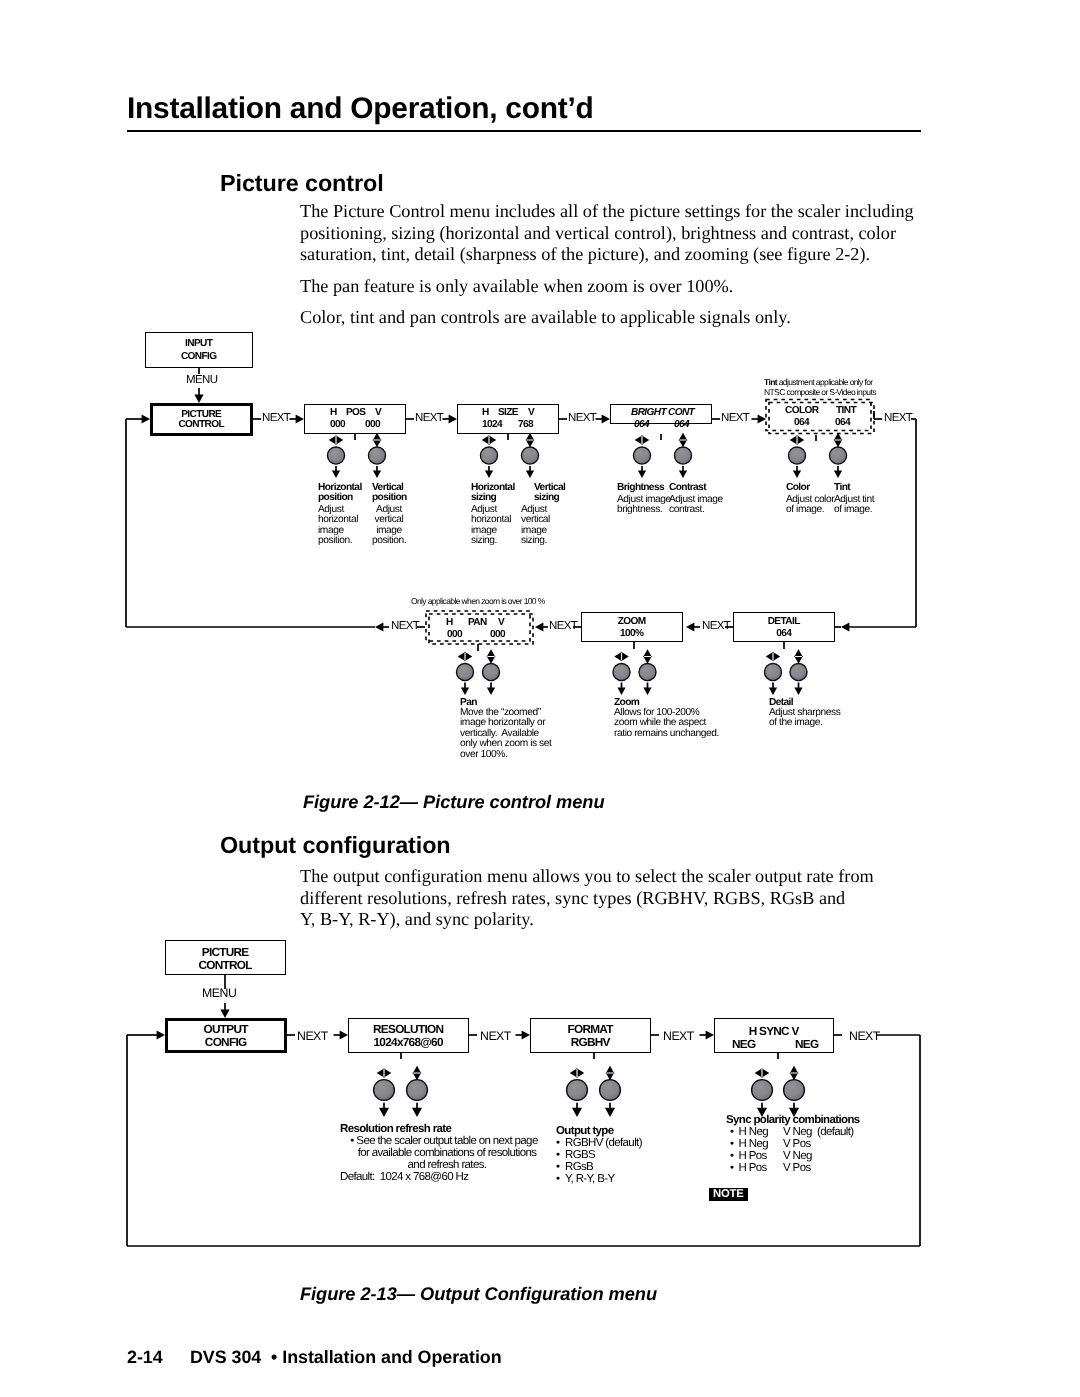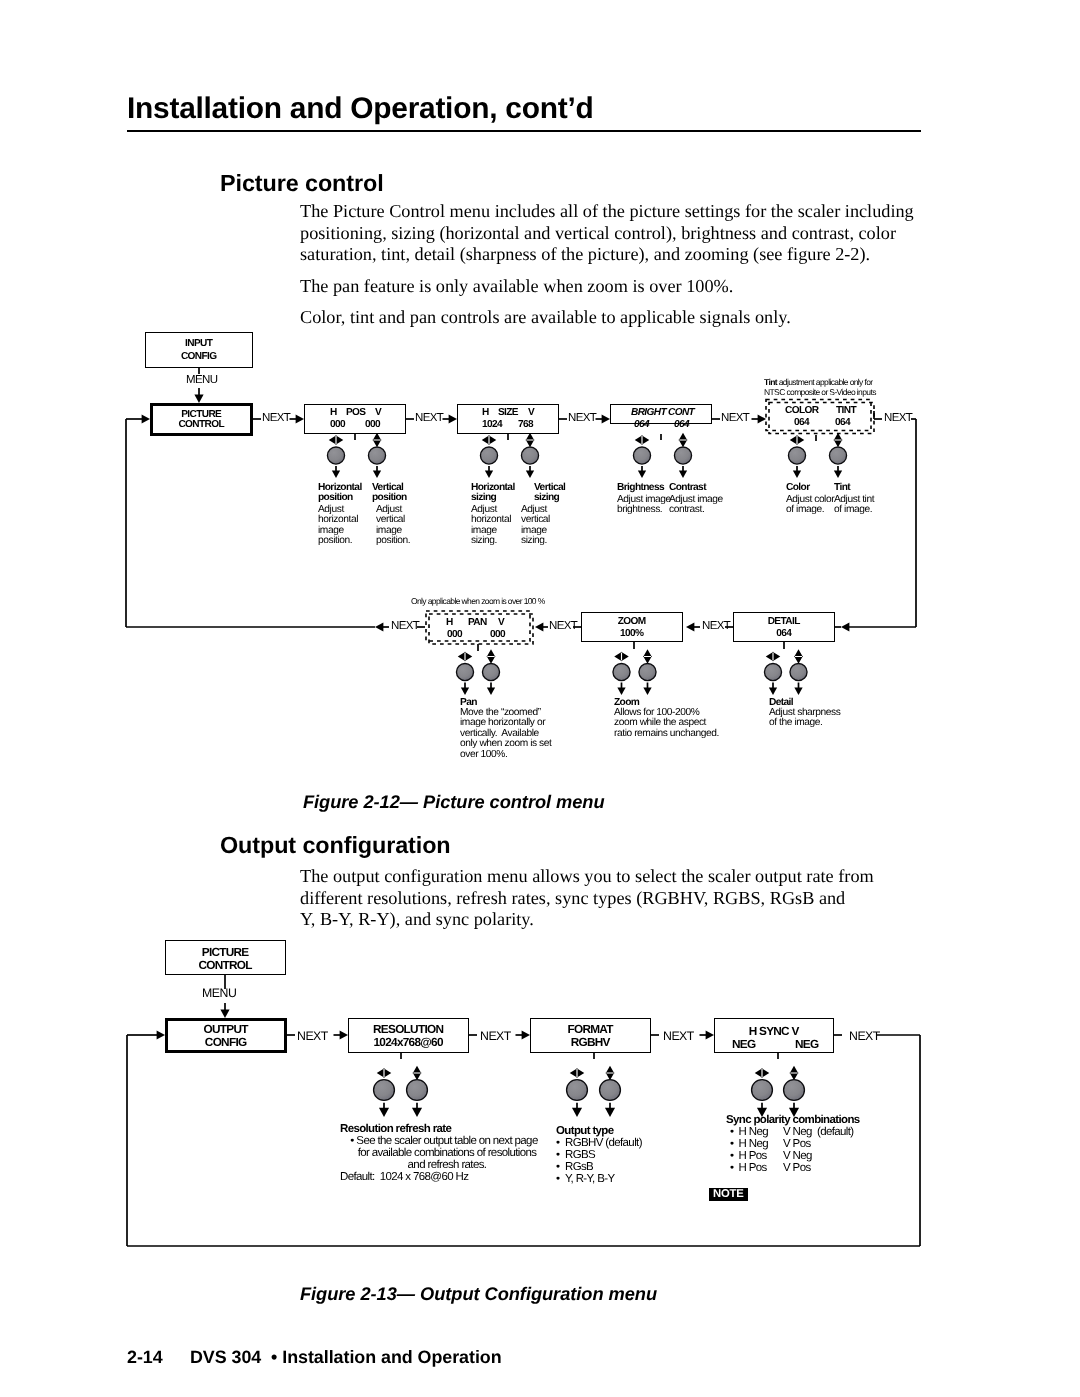--- a/index.html
+++ b/index.html
@@ -270,21 +270,21 @@
 
   <div class="tiny-note" style="left:764px;top:377px;">
     <b>Tint</b><span> adjustment applicable only for</span><br>
     <span>NTSC composite or S-Video inputs</span>
   </div>
   <div class="tiny-note" style="left:411px;top:596px;">Only applicable when zoom is over 100 %</div>
 
   <div class="cap-t" style="left:318px;top:483px;width:56px;">Horizontal position</div>
   <div class="cap-d" style="left:318px;top:505px;width:58px;">Adjust horizontal image position.</div>
   <div class="cap-t" style="left:372px;top:483px;width:48px;">Vertical position</div>
-  <div class="cap-d" style="left:376px;top:505px;width:50px;">Adjust vertical image position.</div>
+  <div class="cap-d" style="left:364px;top:505px;width:50px;text-align:center;">Adjust vertical image position.</div>
   <div class="cap-t" style="left:471px;top:483px;width:46px;">Horizontal sizing</div>
   <div class="cap-d" style="left:471px;top:505px;width:46px;">Adjust horizontal image sizing.</div>
   <div class="cap-t" style="left:504px;top:483px;width:40px;margin-left:30px;">Vertical sizing</div>
   <div class="cap-d" style="left:521px;top:505px;width:40px;">Adjust vertical image sizing.</div>
   <div class="cap-t" style="left:617px;top:483px;width:50px;">Brightness</div>
   <div class="cap-d" style="left:617px;top:495px;width:56px;">Adjust image brightness.</div>
   <div class="cap-t" style="left:669px;top:483px;width:50px;">Contrast</div>
   <div class="cap-d" style="left:669px;top:495px;width:56px;">Adjust image contrast.</div>
   <div class="cap-t" style="left:786px;top:483px;width:46px;">Color</div>
   <div class="cap-d" style="left:786px;top:495px;width:52px;">Adjust color of image.</div>

